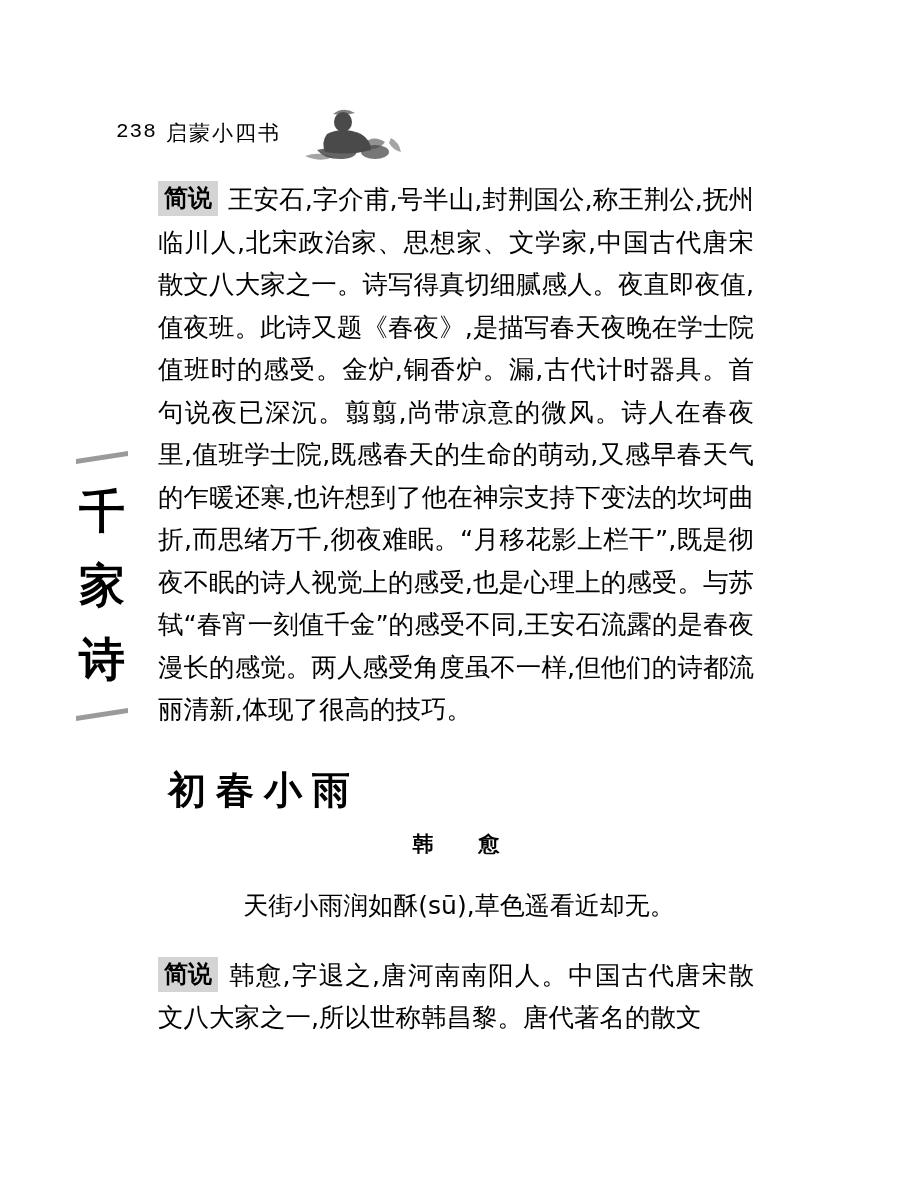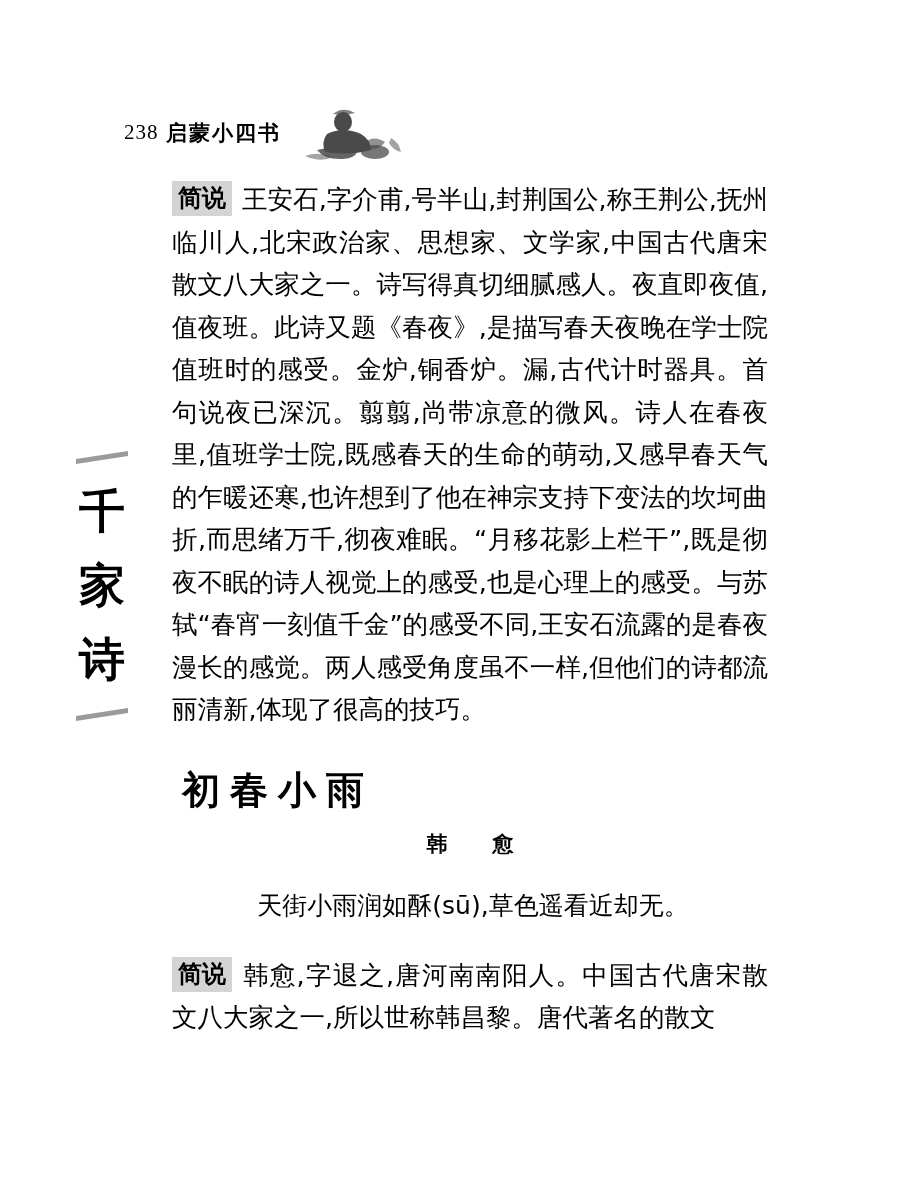--- a/index.html
+++ b/index.html
@@ -19,32 +19,32 @@
   
   .page-header {
     position: absolute;
     top: 108px;
     left: 112px;
     width: 700px;
     height: 56px;
   }
   .page-number {
     position: absolute;
-    left: 12px;
+    left: 4px;
     top: 12px;
     font-size: 21px;
     letter-spacing: 1px;
-    font-family: Liberation Serif, serif;
+    font-family: Liberation Mono, monospace;
   }
   .book-title-run {
     position: absolute;
     left: 54px;
     top: 11px;
     font-size: 21px;
-    font-weight: bold;
+    font-weight: normal;
     letter-spacing: 2px;
     font-family: "DejaVu Sans", sans-serif;
   }
   .header-ornament {
     position: absolute;
     left: 185px;
     top: 0px;
     width: 110px;
     height: 56px;
   }
@@ -70,21 +70,21 @@
     font-weight: bold;
     font-size: 46px;
     line-height: 74px;
     letter-spacing: 0;
   }
   .side-title-chars span { display: block; }
 
   
   .content {
     position: absolute;
-    left: 172px;
+    left: 158px;
     top: 178px;
     width: 596px;
   }
   .para {
     font-size: 25.5px;
     line-height: 42.5px;
     text-align: justify;
     text-justify: inter-ideograph;
     font-family: "DejaVu Sans", "Liberation Sans", sans-serif;
     margin: 0;

